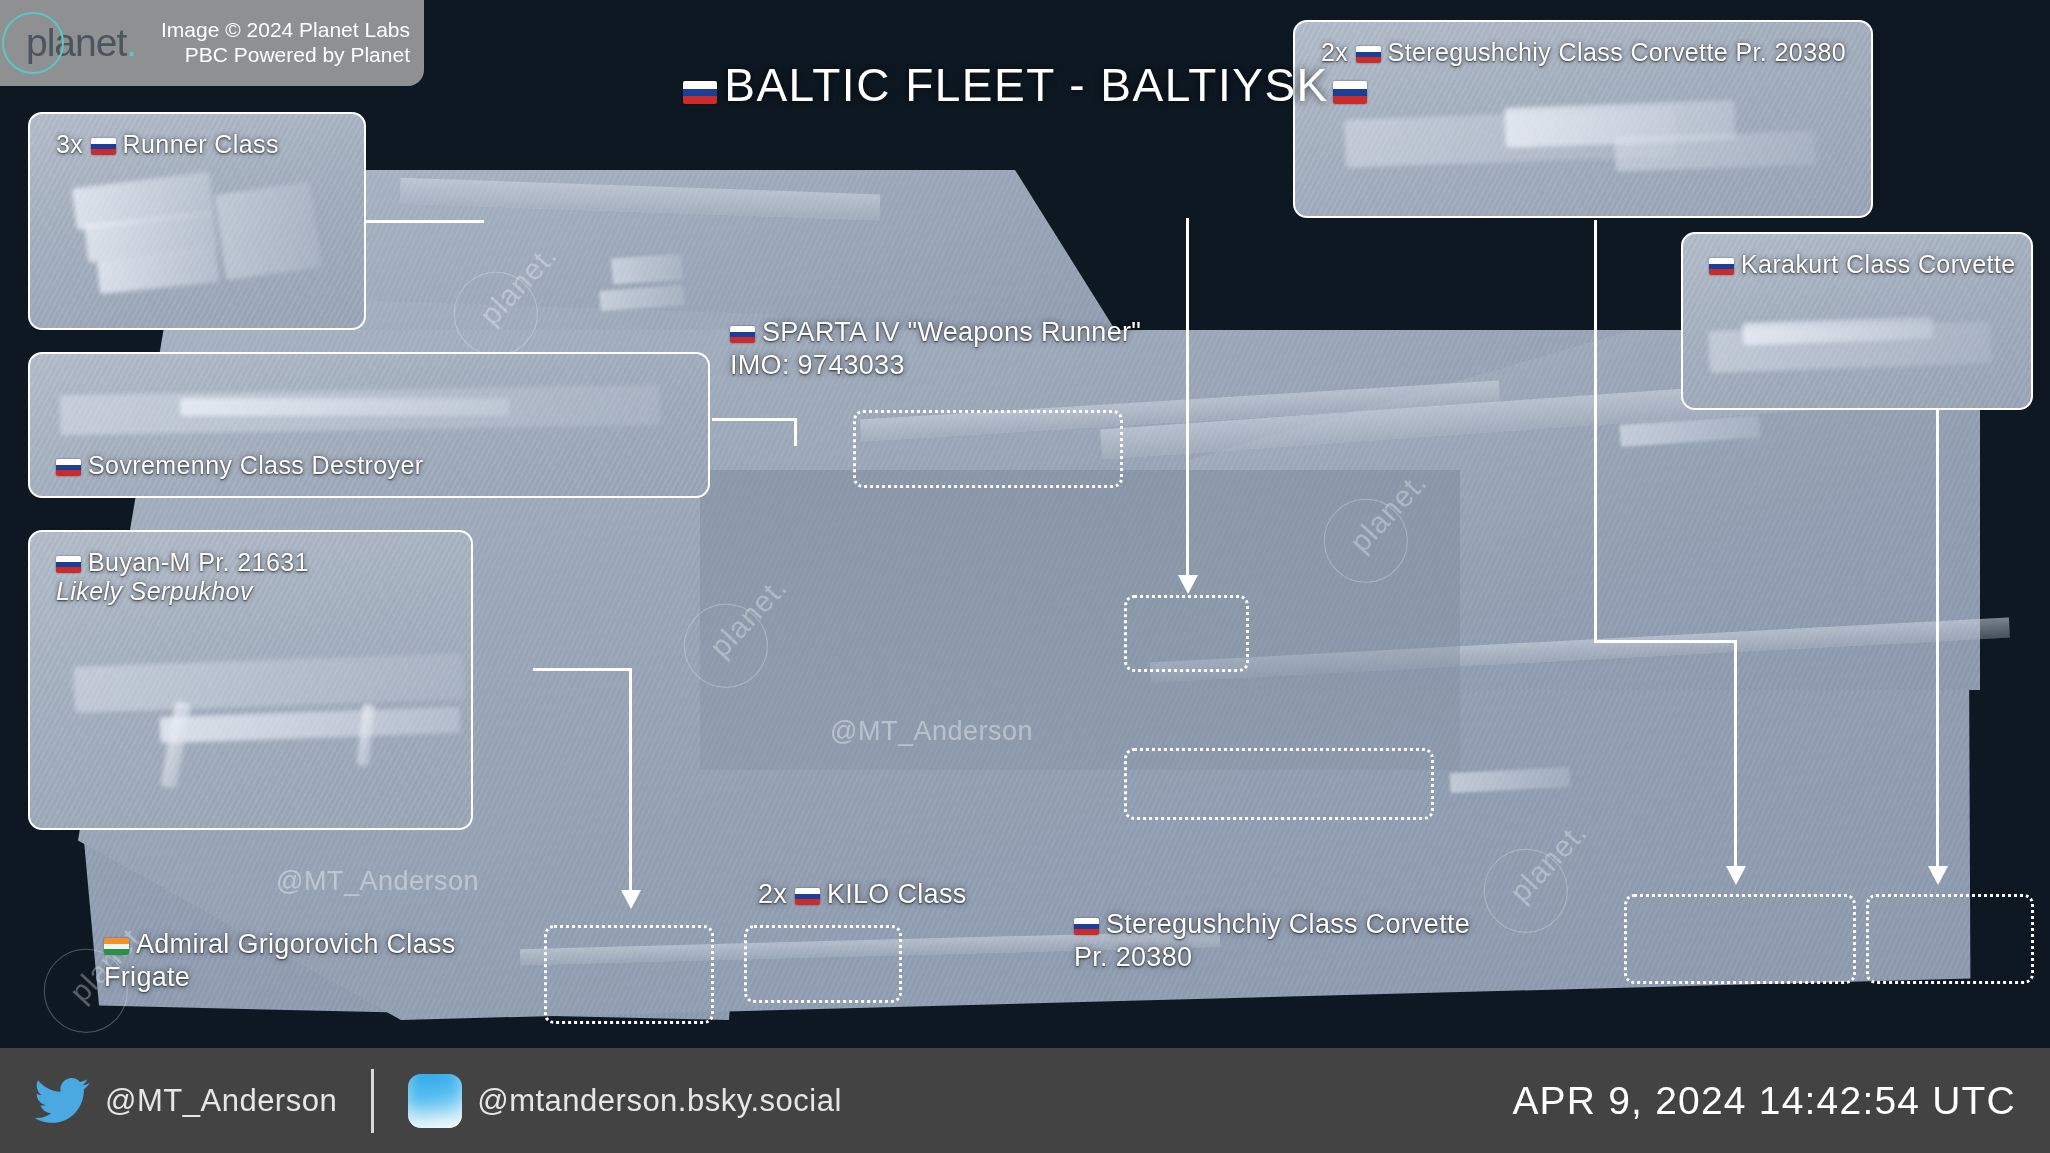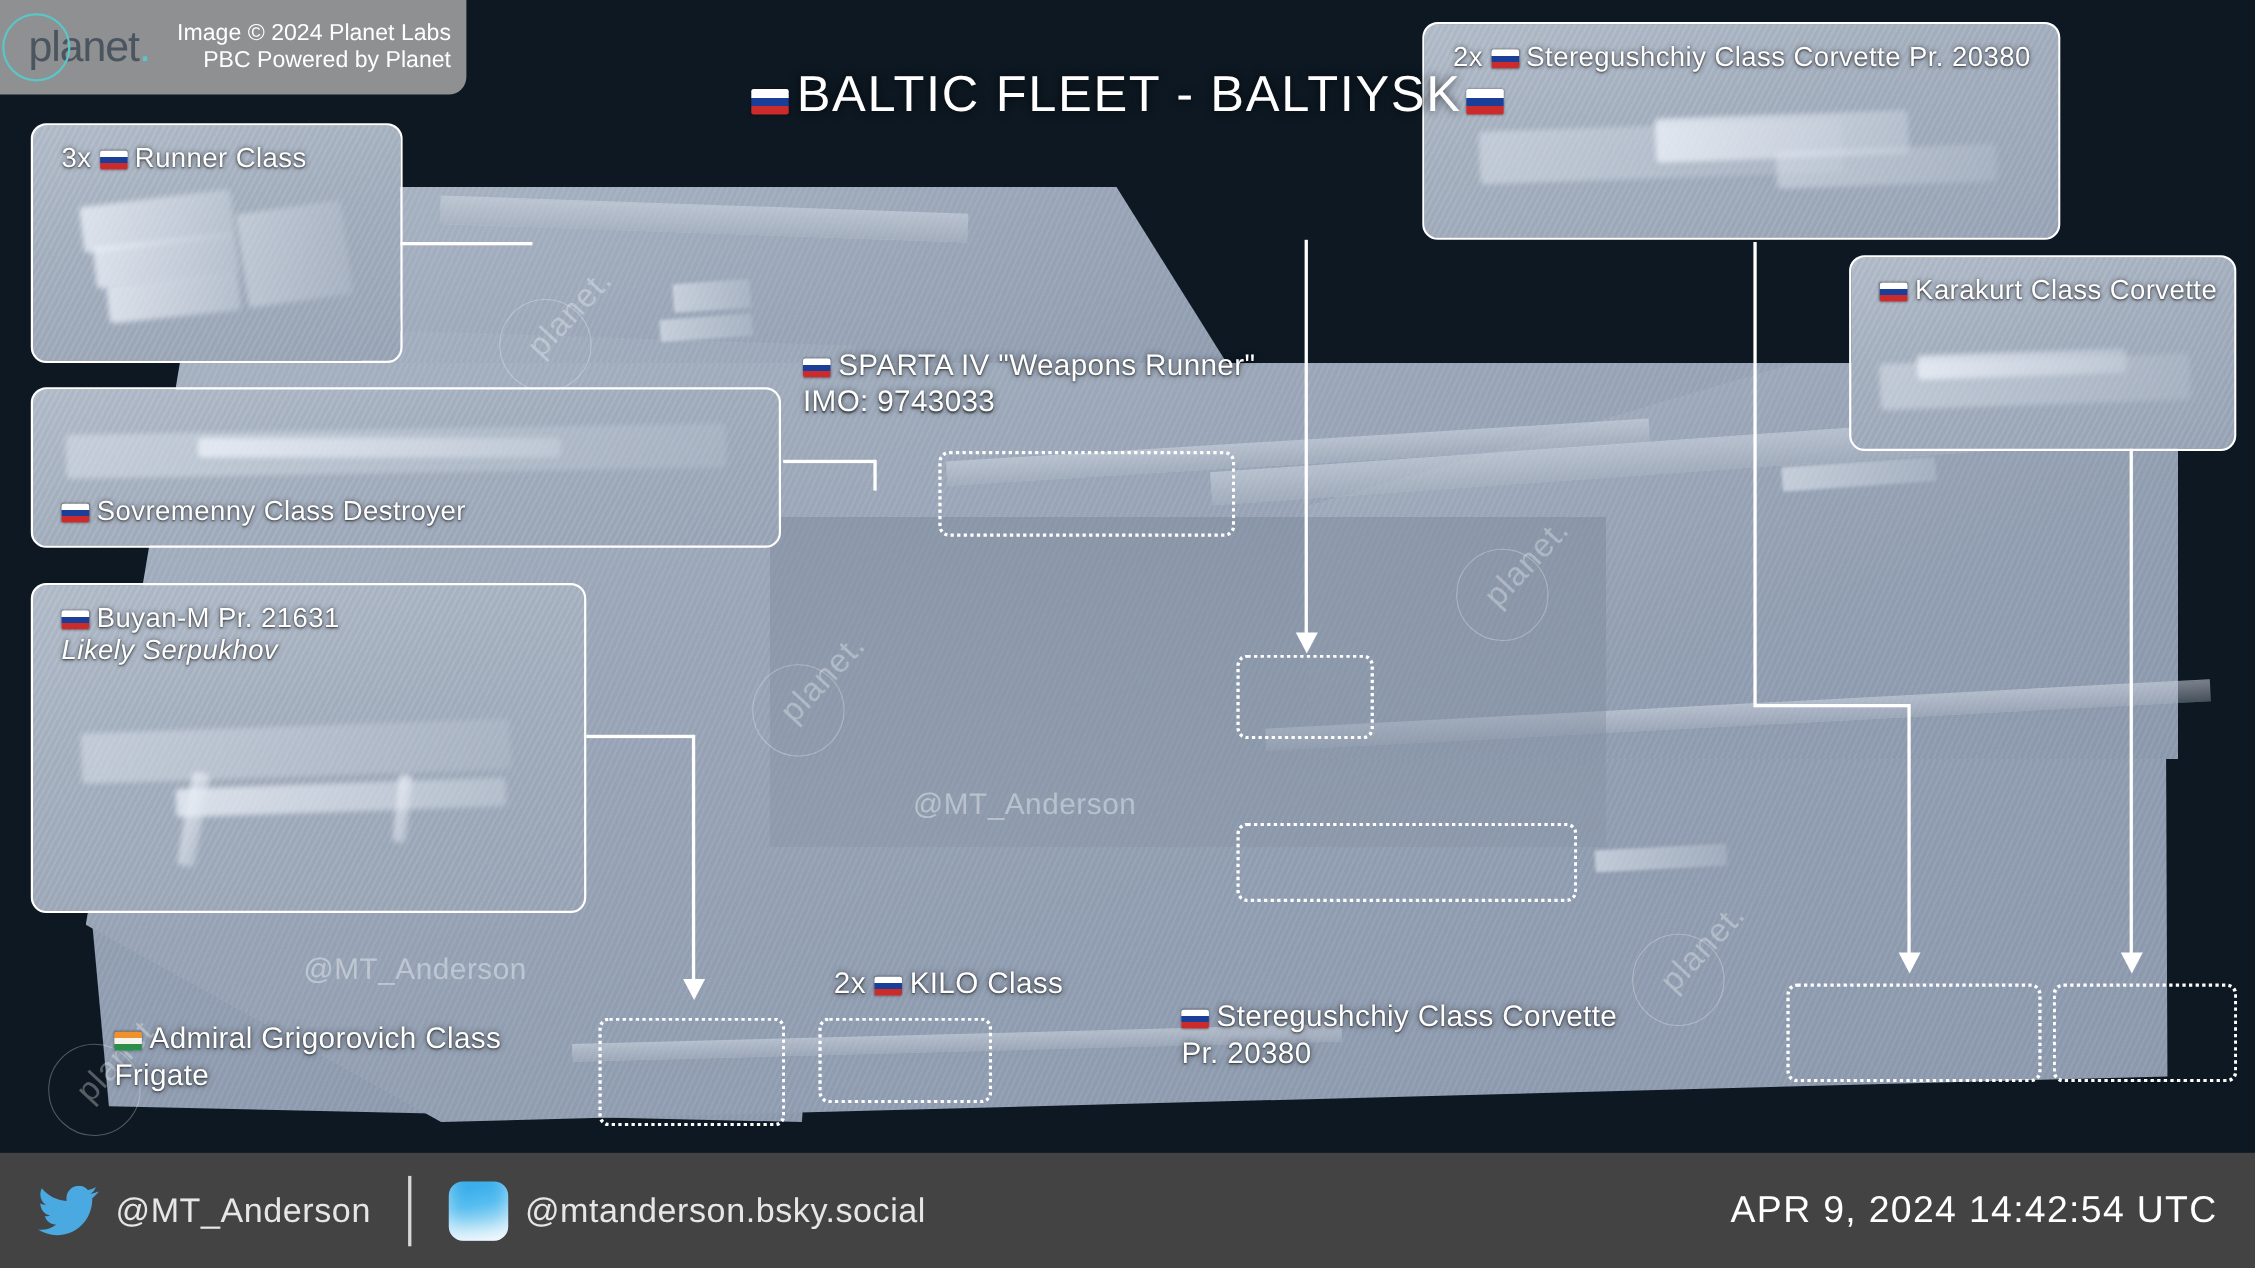--- a/index.html
+++ b/index.html
@@ -217,21 +217,21 @@
   .social-handle { color:#e6e6e6; font-size:31px; letter-spacing:.5px; }
   #divider { width:3px; height:64px; background:#d8d8d8; margin:0 34px; }
   #bsky-icon {
     width:54px; height:54px; border-radius:13px;
     background:linear-gradient(170deg,#2aa7e8 0%, #55bdf0 40%, #9fd9f5 70%, #e8f4fb 100%);
     box-shadow:inset 0 -10px 16px rgba(255,255,255,.55);
   }
   #timestamp {
     margin-left:auto;
     color:#ffffff;
-    font-size:34px;
+    font-size:39px;
     letter-spacing:1.2px;
   }
   svg { display:block; }
 </style>
 </head>
 <body>
 
 <div id="stage">
 
   <div id="sat-wrap">
@@ -325,21 +325,21 @@
   <div class="callout" style="left:28px;top:352px;width:682px;height:146px;">
     <div class="cpad">
       <div class="vessel dim" style="left:30px;top:36px;width:600px;height:40px;transform:rotate(-1deg);"></div>
       <div class="vessel" style="left:150px;top:44px;width:330px;height:18px;"></div>
       <div class="callout-label lbl-bottom">
         <span class="flag ru"></span><span>Sovremenny Class Destroyer</span>
       </div>
     </div>
   </div>
 
-  <div class="callout" style="left:28px;top:530px;width:505px;height:300px;">
+  <div class="callout" style="left:28px;top:530px;width:445px;height:300px;">
     <div class="cpad">
       <div class="vessel dim" style="left:44px;top:128px;width:390px;height:46px;transform:rotate(-2deg);"></div>
       <div class="vessel" style="left:130px;top:180px;width:300px;height:26px;transform:rotate(-2deg);"></div>
       <div class="vessel" style="left:138px;top:170px;width:16px;height:86px;transform:rotate(10deg);"></div>
       <div class="vessel" style="left:330px;top:172px;width:12px;height:62px;transform:rotate(6deg);"></div>
       <div class="callout-label lbl-top">
         <span class="flag ru"></span><span>Buyan-M Pr. 21631</span>
         <span class="sub">Likely Serpukhov</span>
       </div>
     </div>

